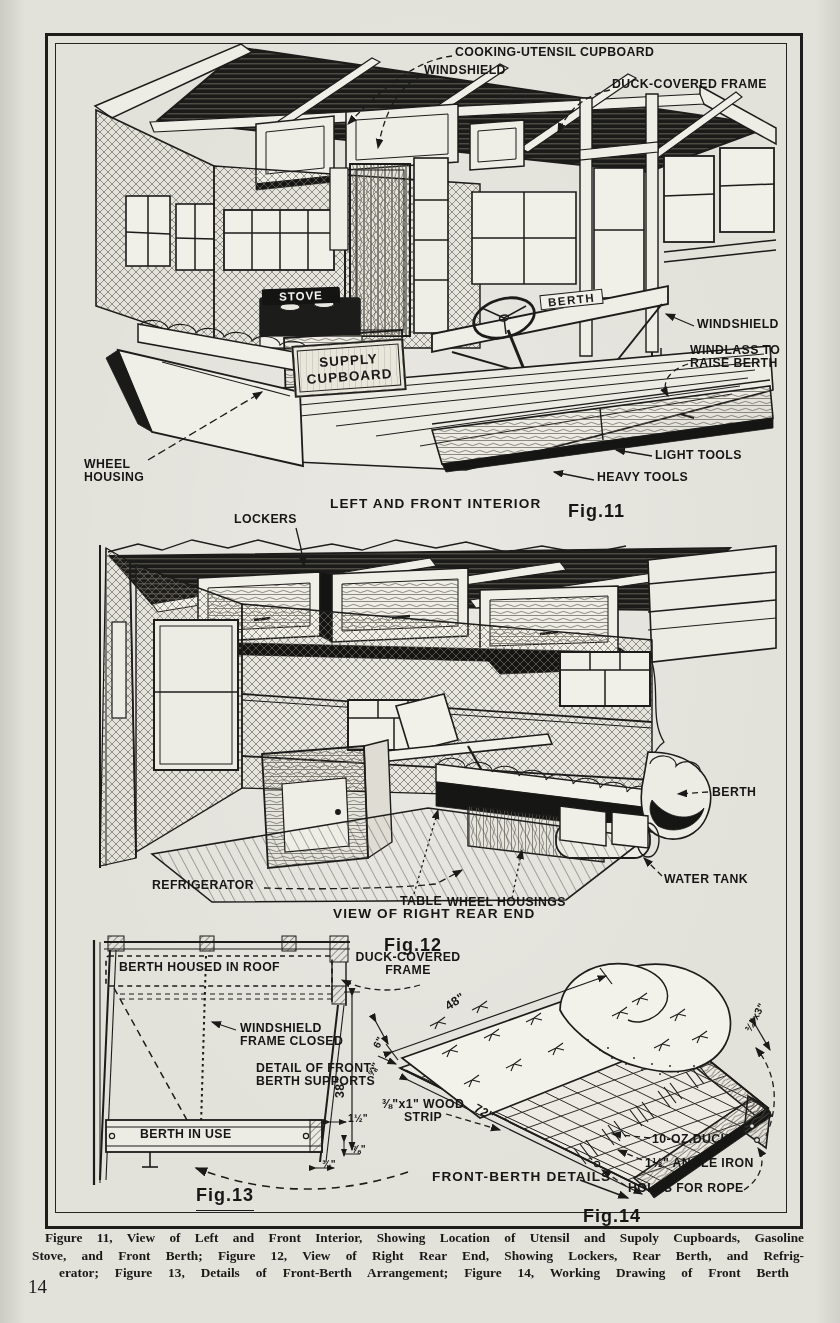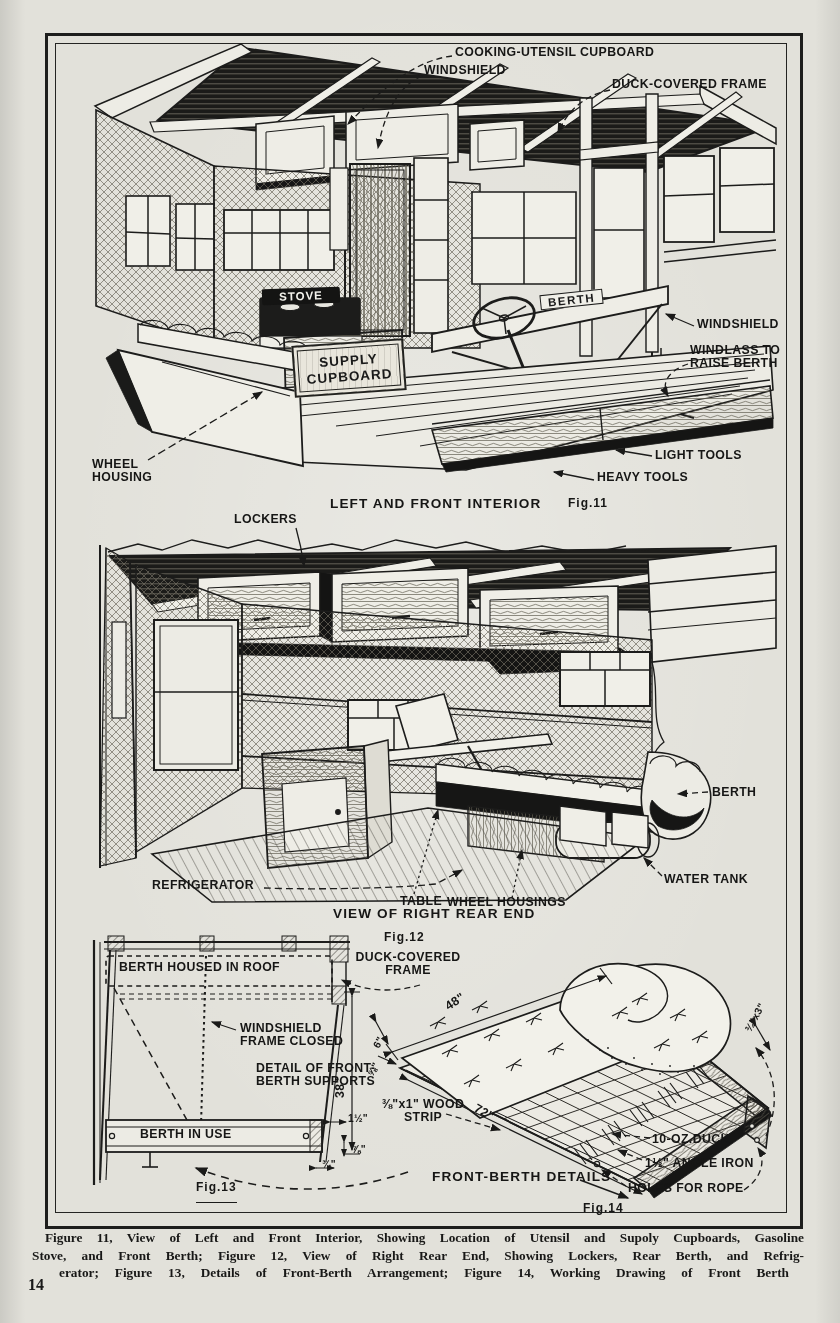--- a/index.html
+++ b/index.html
@@ -15,21 +15,21 @@
   .frame-inner{position:absolute;left:55px;top:43px;width:730px;height:1168px;border:1.5px solid #242422;}
   svg.fig{position:absolute;}
   .lbl{
     position:absolute;font-weight:bold;font-size:12.3px;line-height:13px;
     letter-spacing:.4px;white-space:pre-line;color:#161615;z-index:5;
   }
   .lbl.sm{font-size:10.3px;letter-spacing:.2px;}
   .lbl.ctr{text-align:center;}
   .rot{transform-origin:0 0;}
   .title{font-size:13.6px;letter-spacing:1.1px;}
-  .figno{font-size:12px;letter-spacing:1px;}
+  .figno{font-size:18px;letter-spacing:1px;margin-top:8px;}
   .figno.ul{border-bottom:1.6px solid #1a1a19;padding-bottom:8px;}
   .plate-dark{
     position:absolute;z-index:5;background:#141413;color:#f3f2ec;text-align:center;
     font-weight:bold;font-size:11.5px;letter-spacing:1px;padding:2px 8px;border-radius:2px;
   }
   .plate-wood{
     position:absolute;z-index:5;background:
       repeating-linear-gradient(92deg, rgba(40,38,30,.12) 0 1px, rgba(0,0,0,0) 1px 6px),#e9e6dc;
     border:2px solid #22221f;box-shadow:inset 0 0 0 3px #e9e6dc, inset 0 0 0 4px #22221f;
     text-align:center;font-weight:bold;font-size:13.5px;line-height:16px;letter-spacing:1px;
@@ -38,21 +38,21 @@
   .plate-light{
     position:absolute;z-index:5;background:#f0efe8;border:1.2px solid #1c1c1b;
     font-weight:bold;font-size:11.5px;letter-spacing:1.5px;padding:1px 7px 0 7px;
   }
   .caption{position:absolute;left:32px;top:1229px;width:772px;z-index:6;
     font-family:"Liberation Serif", serif;font-weight:700;font-size:13.3px;line-height:17.6px;color:#181817;}
   .caption .cl{text-align:justify;text-align-last:justify;}
   .caption .i1{padding-left:13px;}
   .caption .i3{padding-left:27px;padding-right:15px;}
   .pagenum{position:absolute;left:28px;top:1276px;font-family:"Liberation Serif", serif;
-    font-weight:700;font-size:16px;z-index:6;text-align:right;}
+    font-weight:400;font-size:19px;z-index:6;text-align:right;}
 </style>
 </head>
 <body>
 
 <div class="page">
   <div class="frame-outer"></div>
   <div class="frame-inner"></div>
 
   <svg class="fig" style="left:50px;top:40px" width="745" height="475" viewBox="50 40 745 475">
     <defs>
@@ -480,21 +480,21 @@
   <div class="lbl" style="left:455px;top:46px">COOKING-UTENSIL CUPBOARD</div>
   <div class="lbl" style="left:424px;top:64px">WINDSHIELD</div>
   <div class="lbl" style="left:612px;top:78px">DUCK-COVERED FRAME</div>
   <div class="plate-dark" style="left:262px;top:288px;width:62px;transform:rotate(-2deg)">STOVE</div>
   <div class="plate-light" style="left:540px;top:292px;transform:rotate(-6deg)">BERTH</div>
   <div class="plate-wood" style="left:293px;top:342px;width:88px;transform:rotate(-4deg)">SUPPLY
 CUPBOARD</div>
   <div class="lbl" style="left:697px;top:318px">WINDSHIELD</div>
   <div class="lbl" style="left:690px;top:344px">WINDLASS TO
 RAISE BERTH</div>
-  <div class="lbl" style="left:92px;top:458px">WHEEL
+  <div class="lbl" style="left:84px;top:458px">WHEEL
 HOUSING</div>
   <div class="lbl" style="left:655px;top:449px">LIGHT TOOLS</div>
   <div class="lbl" style="left:597px;top:471px">HEAVY TOOLS</div>
   <div class="lbl title" style="left:330px;top:497px">LEFT AND FRONT INTERIOR</div>
   <div class="lbl figno" style="left:568px;top:497px">Fig.11</div>
 
   <div class="lbl" style="left:234px;top:513px">LOCKERS</div>
   <div class="lbl" style="left:712px;top:786px">BERTH</div>
   <div class="lbl" style="left:152px;top:879px">REFRIGERATOR</div>
   <div class="lbl" style="left:400px;top:895px">TABLE</div>

